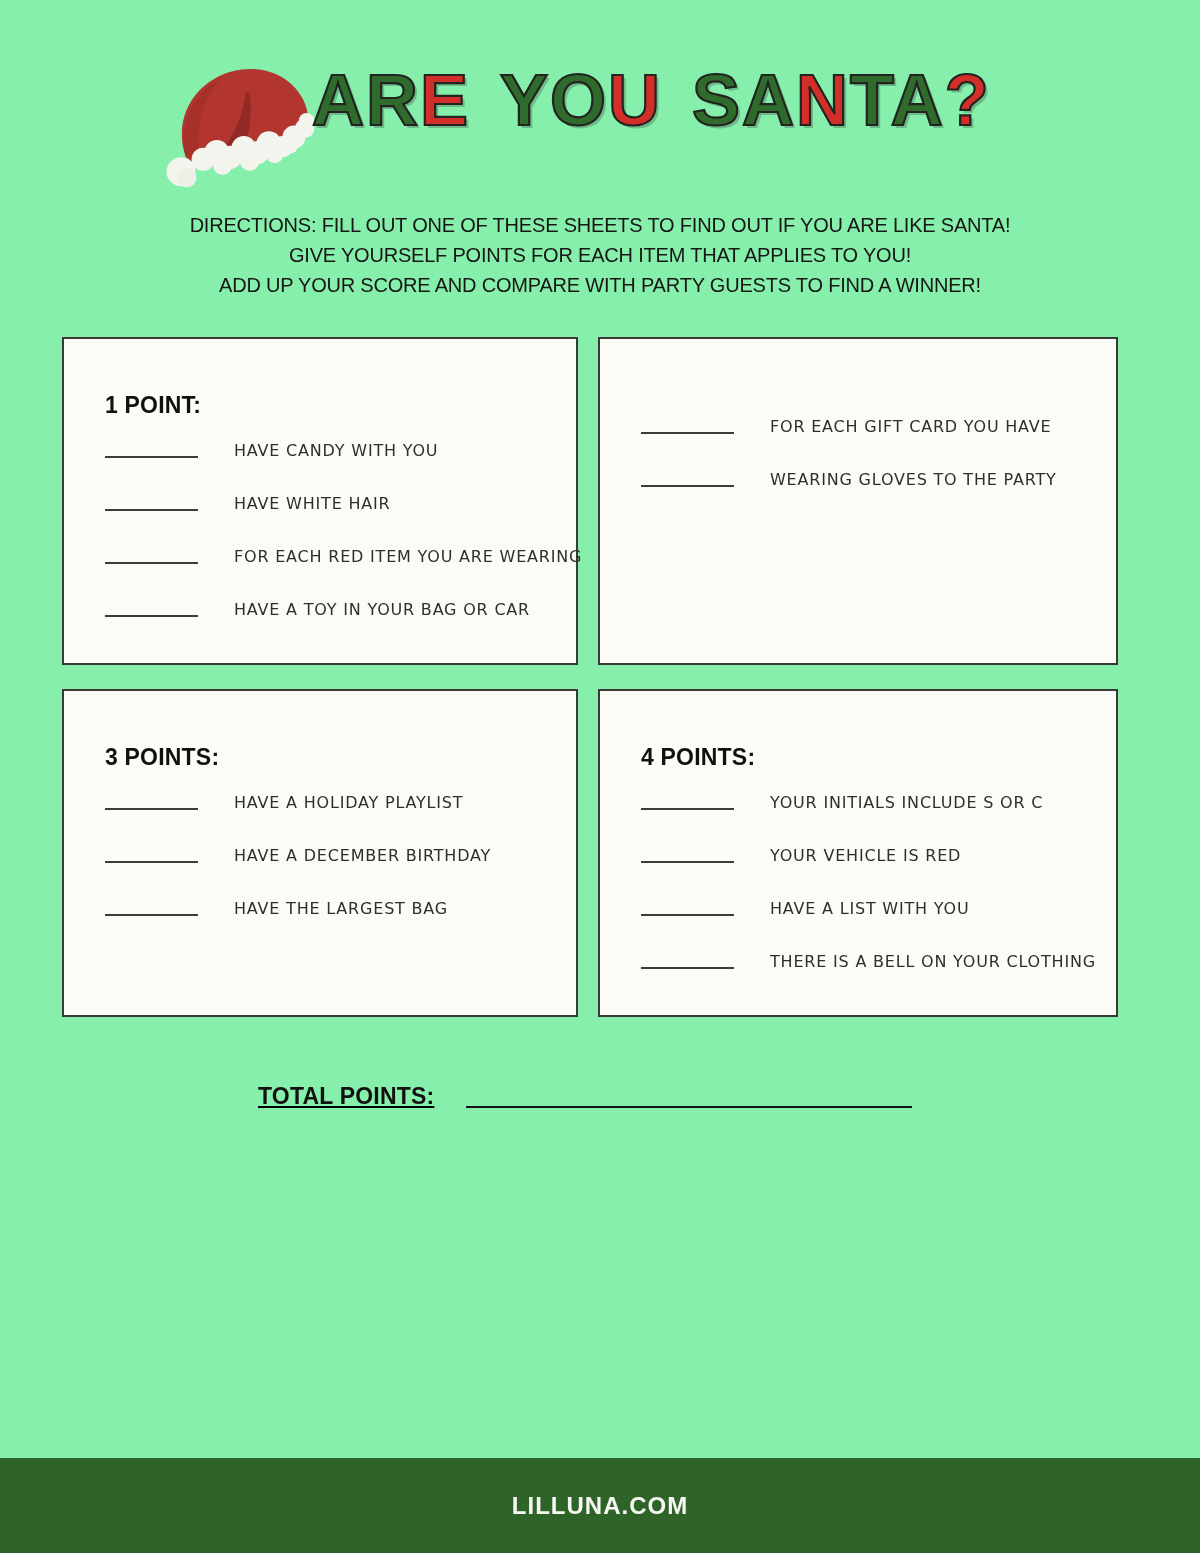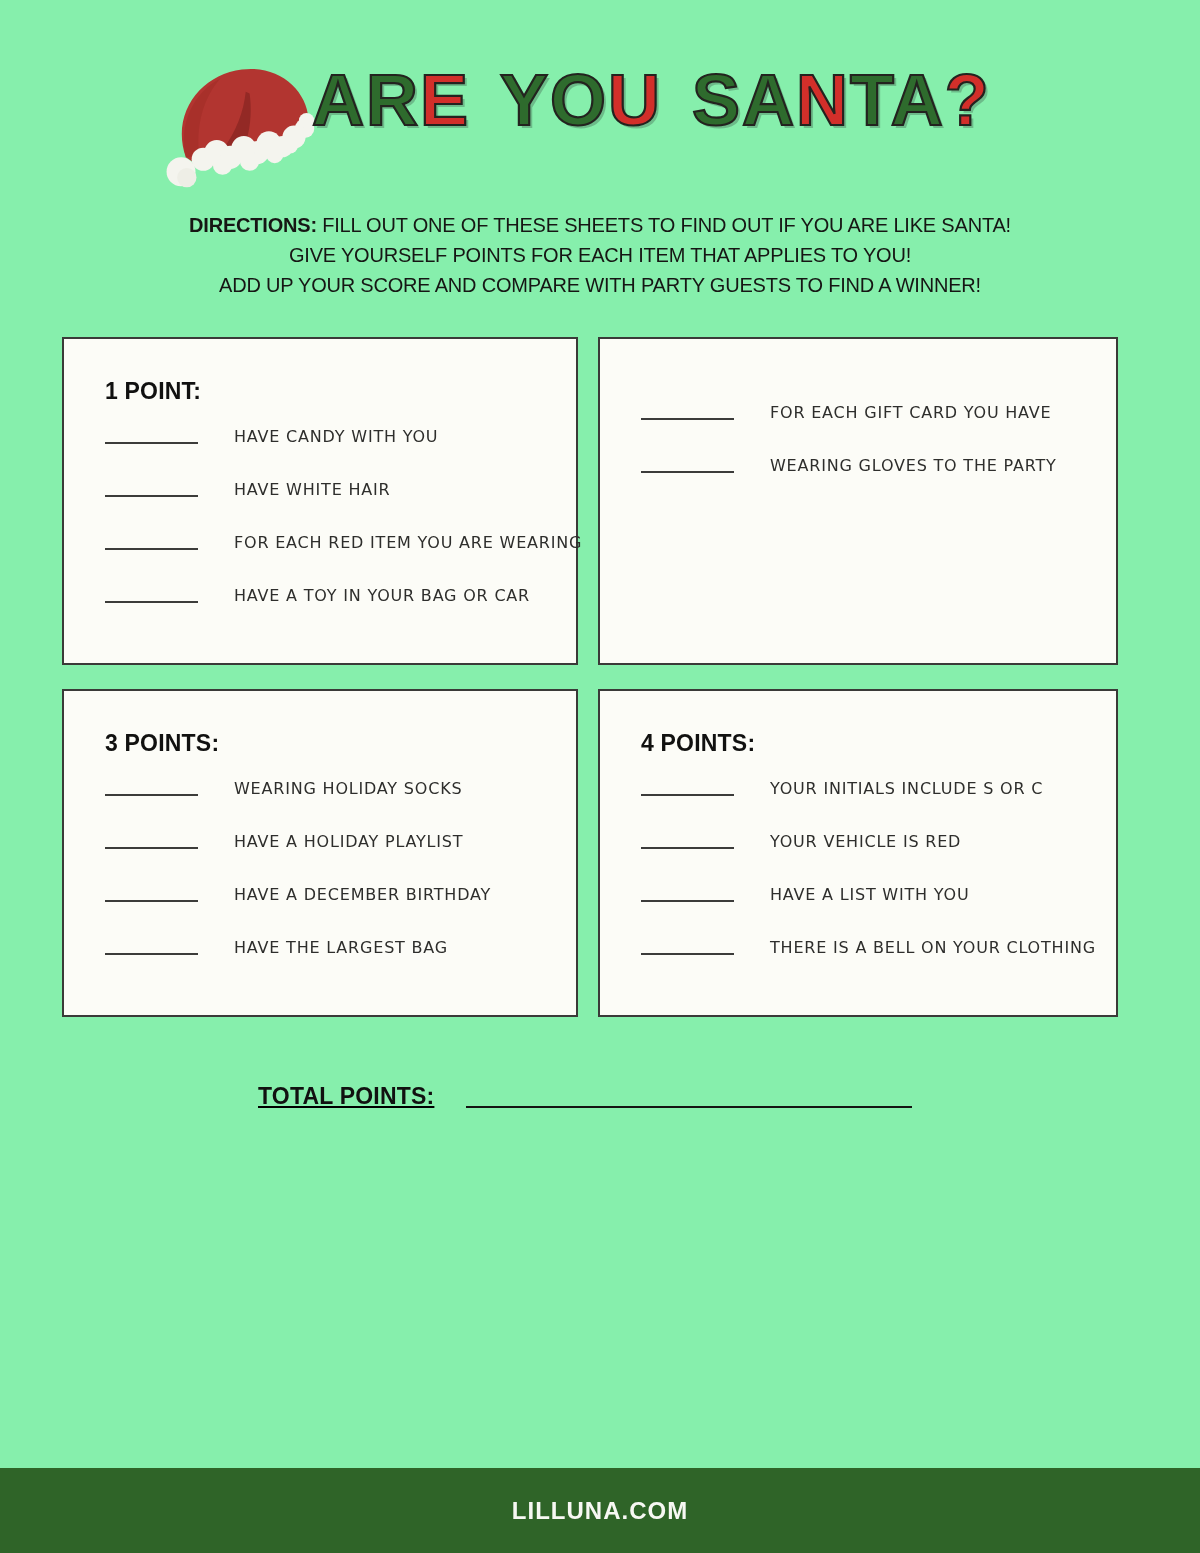--- a/index.html
+++ b/index.html
@@ -53,33 +53,33 @@
   
   .directions{
     width:960px;
     margin:10px auto 0;
     text-align:center;
     font-size:20px;
     line-height:30px;
     letter-spacing:-0.2px;
     color:#161614;
   }
-  .directions b{font-weight:bold;}
+  .directions b{font-weight:normal;}
   
   .boxes{
     margin:37px 62px 0;
     display:grid;
     grid-template-columns:516px 520px;
     grid-auto-rows:328px;
     gap:24px 20px;
   }
   .box{
     border:2px solid #3a3a38;
     background:#fcfcf7;
-    padding:40px 18px 0 41px;
+    padding:54px 18px 0 41px;
   }
   .box h2{
     font-size:23px;
     line-height:24px;
     font-weight:bold;
     letter-spacing:0.2px;
     color:#111110;
   }
   .item-row{
     position:relative;
@@ -118,21 +118,21 @@
   .total-line{
     width:446px;
     margin-left:32px;
     margin-bottom:2px;
     border-bottom:2px solid #141412;
   }
   
   .footer{
     position:absolute;
     left:0; right:0; bottom:0;
-    height:85px;
+    height:95px;
     background:var(--footer-green);
     display:flex;
     align-items:center;
     justify-content:center;
   }
   .footer span{
     color:#f7f8f3;
     font-size:24px;
     font-weight:bold;
     letter-spacing:1px;
@@ -209,24 +209,20 @@
             <span class="blank-line"></span>
             <span class="item-label">WEARING GLOVES TO THE PARTY</span>
           </div>
         </div>
     </section>
     <section class="box">
       <h2>3 POINTS:</h2>
       <div class="items">
           <div class="item-row">
             <span class="blank-line"></span>
-            <span class="item-label">WEARING HOLIDAY SOCKS</span>
-          </div>
-          <div class="item-row">
-            <span class="blank-line"></span>
             <span class="item-label">HAVE A HOLIDAY PLAYLIST</span>
           </div>
           <div class="item-row">
             <span class="blank-line"></span>
             <span class="item-label">HAVE A DECEMBER BIRTHDAY</span>
           </div>
           <div class="item-row">
             <span class="blank-line"></span>
             <span class="item-label">HAVE THE LARGEST BAG</span>
           </div>

